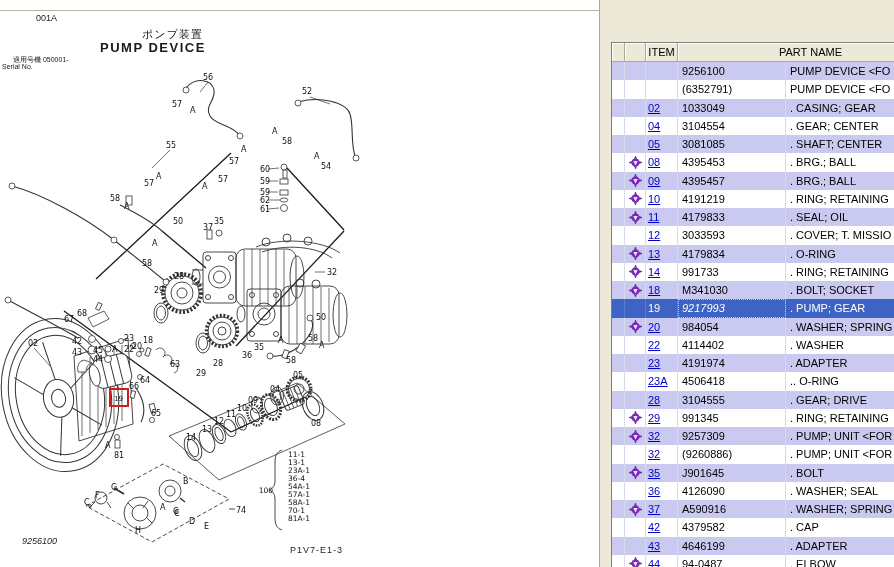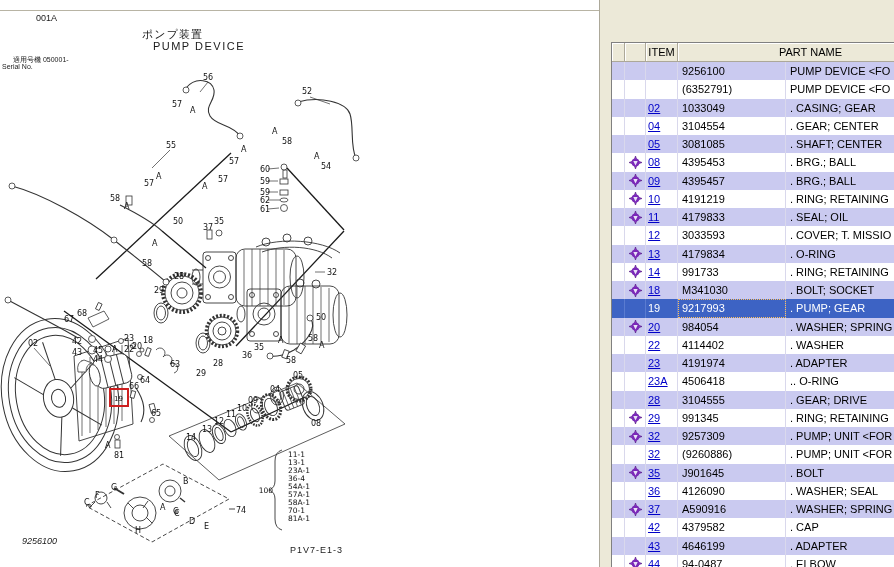--- a/index.html
+++ b/index.html
@@ -5,21 +5,21 @@
   html,body{margin:0;padding:0;background:#ece9d8;}
   #app{position:relative;width:894px;height:567px;overflow:hidden;background:#ece9d8;
        font-family:"Liberation Sans",sans-serif;}
 
   
   #diagram-panel{position:absolute;left:0;top:0;width:599px;height:567px;background:#ffffff;
                  border-right:1px solid #aca899;}
   #diagram-panel .dg-text{position:absolute;color:#1a1a1a;white-space:nowrap;}
   #code-001a{left:36px;top:13px;font-size:9px;}
   #title-ja{left:100px;top:27px;width:145px;text-align:center;font-size:11px;letter-spacing:1px;}
-  #title-en{left:100px;top:40px;width:145px;text-align:right;font-size:11px;letter-spacing:1.5px;}
+  #title-en{left:100px;top:40px;width:145px;text-align:left;font-size:13px;letter-spacing:1.5px;font-weight:bold;}
   #serial-ja{left:13px;top:55px;font-size:7px;}
   #serial-en{left:2px;top:63px;font-size:7px;}
   #drawing-no{left:22px;top:536px;font-size:9px;font-style:italic;}
   #sheet-code{left:278px;top:545px;font-size:9px;letter-spacing:1px;margin-left:12px;}
   #dg{position:absolute;left:0;top:0;}
   #dg text{font-family:"DejaVu Sans",sans-serif;font-size:8px;fill:#111;}
   #dg text.legend-item{font-size:7.5px;}
   #dg text.hl-num{font-size:7px;}
 
   
@@ -31,21 +31,21 @@
          background:#ece9d8;border-right:1px solid #aca899;border-bottom:1px solid #aca899;
          box-shadow:inset 1px 1px 0 #ffffff;font-size:11px;color:#000;}
   .row{display:flex;height:18.25px;width:440px;}
   .cell{flex:none;box-sizing:border-box;height:18.25px;line-height:18.25px;font-size:11px;
         white-space:nowrap;overflow:hidden;border-right:1px solid #d9d8ec;color:#000;}
   .w0{width:13px}.w1{width:21px}.w2{width:32px}.w3{width:108px}.w4{width:266px}
   .alt{background:#cacaf0}
   .plain{background:#ffffff}
   .sel{background:#3d63c4;}
   .sel .cell{color:#ffffff;border-right-color:#5a7bd0;}
-  .sel .pn{outline:1px dotted #ffc060;outline-offset:-1px;}
+  .sel .pn{outline:1px dotted #ffc060;outline-offset:-1px;font-style:italic;}
   .cell.pn,.cell.nm{padding-left:4px;}
   .cell.it{padding-left:2px;}
   .item-link{color:#0000c8;text-decoration:underline;cursor:pointer;}
   .icon-cell{display:flex;align-items:center;justify-content:center;}
 
   
   #hscroll{position:absolute;left:12px;right:0;bottom:3px;height:16px;background:#f6f4ea;}
   .sb-btn,#sb-thumb{position:absolute;top:0;height:16px;background:#ece9d8;border:1px solid #aca899;
         box-sizing:border-box;box-shadow:inset 1px 1px 0 #ffffff;}
   .sb-btn{width:16px;display:flex;align-items:center;justify-content:center;

